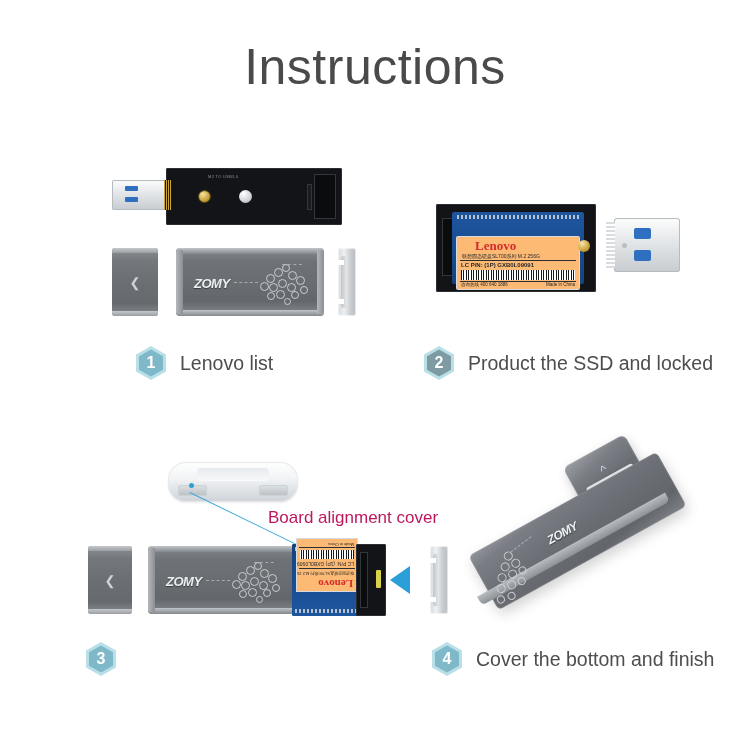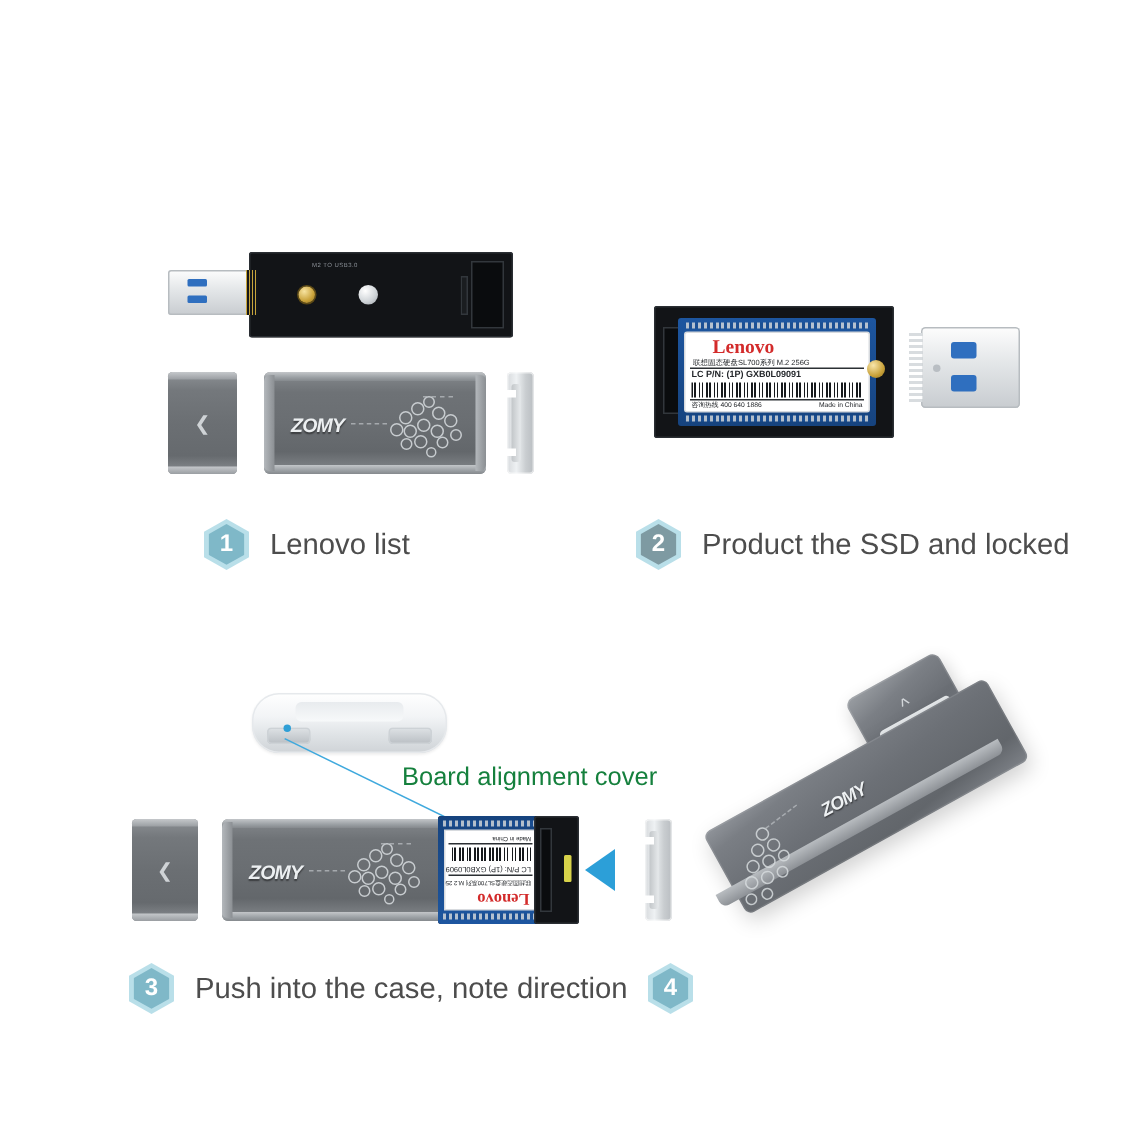--- a/index.html
+++ b/index.html
@@ -149,22 +149,23 @@
   .ssd .pcbblue{
     position:absolute;background:#1b4f93;
     background-image:linear-gradient(180deg,#1d56a0,#16437e);
   }
   .ssd .teeth{
     position:absolute;height:4px;left:4%;width:92%;
     background:repeating-linear-gradient(90deg,#cfd4d8 0 2px,#1b4f93 2px 4px);
     opacity:.85;
   }
   .ssd .label{
-    position:absolute;background:#ffffff;overflow:hidden;
+    position:absolute;background:#fdba74;overflow:hidden;
     box-shadow:0 0 0 1px #d7dade;
+    margin-top:15px;
   }
   .ssd .lenovo{
     color:#d32b2b;font-weight:700;font-family:"Liberation Serif", serif;
     line-height:1;white-space:nowrap;
   }
   .ssd .cn,.ssd .pn,.ssd .foot{
     color:#23262a;white-space:nowrap;font-family:"Liberation Sans", sans-serif;
   }
   .ssd .barcode{
     background:repeating-linear-gradient(90deg,#15181b 0 1px,#ffffff 1px 2px,#15181b 2px 3px,#ffffff 3px 5px);
@@ -176,21 +177,21 @@
   }
 
   
   .leader{position:absolute;transform-origin:0 0;background:#3fa9dd;height:1px;}
   .bigarrow{
     position:absolute;width:0;height:0;
     border-top:14px solid transparent;border-bottom:14px solid transparent;
   }
   .bigarrow.left{border-right:20px solid #2c9fd8;}
   .callout{
-    position:absolute;font-size:17px;color:#15803d;white-space:nowrap;
+    position:absolute;font-size:17px;color:#be185d;white-space:nowrap;
   }
 
   
   .topcover{
     position:relative;border-radius:18px;
     background:linear-gradient(180deg,#ffffff 0%,#f2f4f6 40%,#dfe3e6 70%,#cfd3d7 100%);
     box-shadow:inset 0 0 0 1px #e6e9ec, 0 1px 2px rgba(0,0,0,.08);
   }
   .topcover .inset{
     position:absolute;left:22%;right:22%;top:14%;height:34%;
@@ -249,20 +250,21 @@
   }
   .angled .bubbles2 i{
     position:absolute;border:1px solid #d6dadd;border-radius:50%;opacity:.85;
   }
 </style>
 </head>
 <body>
 
 <div class="page">
 
+  <div class="title">Instructions</div>
 
   <div class="panel" style="left:112px;top:168px;width:265px;height:150px;">
 
     <div style="position:absolute;left:0;top:0;width:230px;height:58px;">
 
       <div class="usb" style="position:absolute;left:0;top:12px;width:56px;height:30px;">
         <div class="pad" style="top:20%;"></div>
         <div class="pad" style="top:58%;"></div>
         <div class="tip"></div>
       </div>
@@ -441,21 +443,20 @@
     </div>
   </div>
 
   <div class="caption" style="left:86px;top:642px;">
     <div class="hexbadge">
       <div class="outer"></div>
       <div class="inner">
           <span class="num">3</span>
         </div>
     </div>
-    <div class="label">Push into the case, note direction</div>
   </div>
 
   <div class="angled" style="left:462px;top:440px;width:250px;height:185px;">
 
     <div class="cap" style="left:108px;top:8px;">
       <div class="chev2">^</div>
       <div class="mouth"></div>
     </div>
 
     <div class="usbplug" style="left:90px;top:58px;">
@@ -484,15 +485,16 @@
     </div>
   </div>
 
   <div class="caption" style="left:432px;top:642px;">
     <div class="hexbadge">
       <div class="outer"></div>
       <div class="inner">
           <span class="num">4</span>
         </div>
     </div>
+    <div class="label">Cover the bottom and finish</div>
   </div>
 
 </div>
 
 </body></html>

